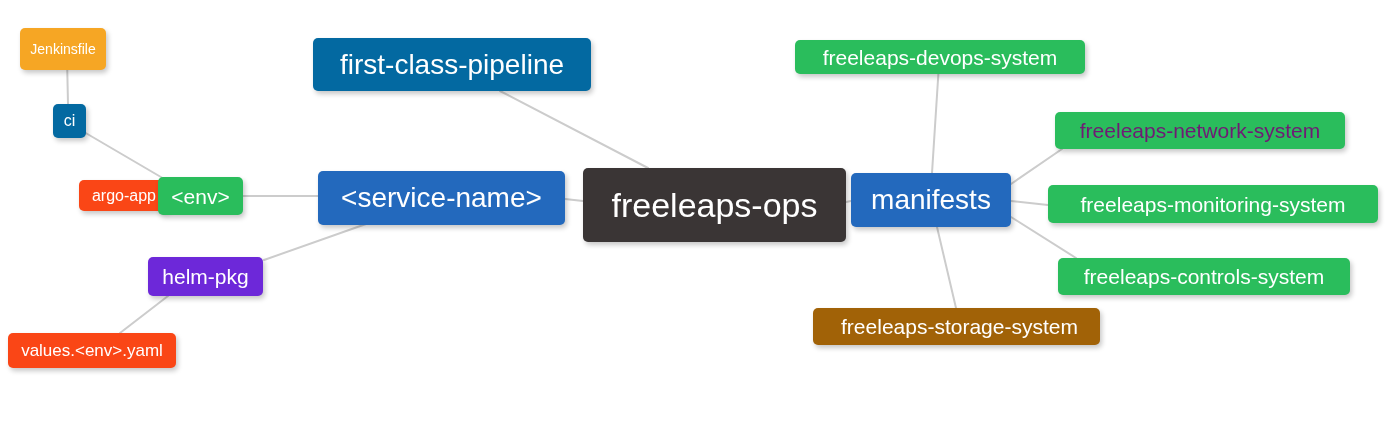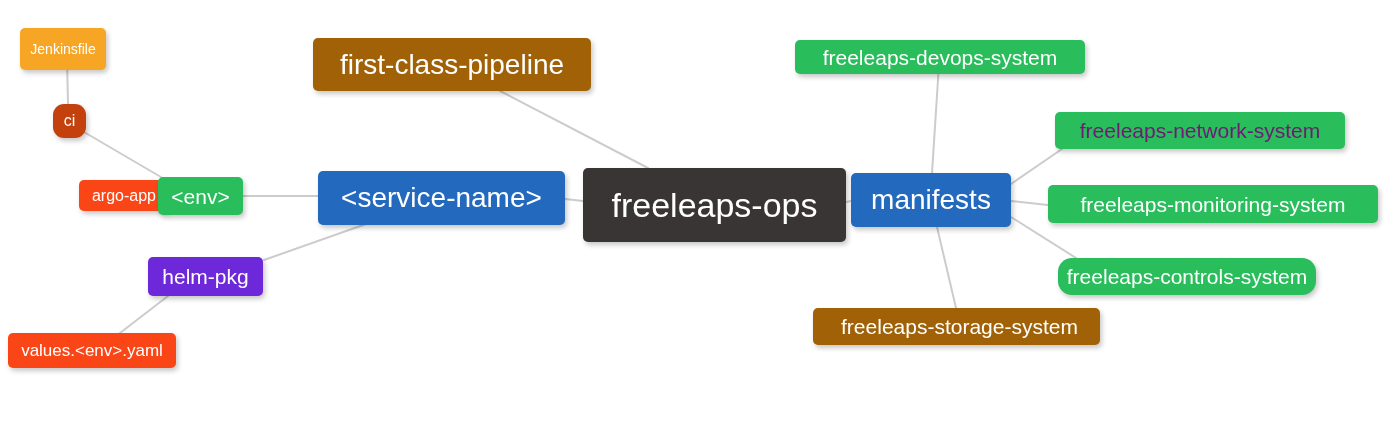--- a/index.html
+++ b/index.html
@@ -51,27 +51,27 @@
       <line x1="565" y1="199" x2="583" y2="201" stroke="#cccccc" stroke-width="2" stroke-linecap="round"></line>
       <line x1="846" y1="202" x2="851" y2="201" stroke="#cccccc" stroke-width="2" stroke-linecap="round"></line>
       <line x1="932" y1="173" x2="939" y2="64" stroke="#cccccc" stroke-width="2" stroke-linecap="round"></line>
       <line x1="1011" y1="184" x2="1062" y2="149" stroke="#cccccc" stroke-width="2" stroke-linecap="round"></line>
       <line x1="1011" y1="201" x2="1048" y2="205" stroke="#cccccc" stroke-width="2" stroke-linecap="round"></line>
       <line x1="1011" y1="217" x2="1076" y2="258" stroke="#cccccc" stroke-width="2" stroke-linecap="round"></line>
       <line x1="937" y1="227" x2="956" y2="308" stroke="#cccccc" stroke-width="2" stroke-linecap="round"></line>
     </svg>
 
 <div class="node" style="left: 20px; top: 28px; width: 86px; height: 42px; font-size: 14px; background: rgb(246, 166, 36); color: rgb(255, 255, 255);">Jenkinsfile</div>
-    <div class="node" style="left: 53px; top: 104px; width: 33px; height: 34px; font-size: 16px; background: #c2410c; color: rgb(255, 255, 255); border-radius: 11px;">ci</div>
+    <div class="node" style="left: 53px; top: 104px; width: 33px; height: 34px; font-size: 16px; background: #0369a1; color: rgb(255, 255, 255);">ci</div>
     <div class="node" style="left: 31px; top: 180px; width: 90px; height: 31px; font-size: 16px; background: rgb(250, 70, 22); color: rgb(255, 255, 255); margin-left: 48px;">argo-app</div>
     <div class="node" style="left: 158px; top: 177px; width: 85px; height: 38px; font-size: 21px; background: rgb(42, 189, 92); color: rgb(255, 255, 255);">&lt;env&gt;</div>
     <div class="node" style="left: 148px; top: 257px; width: 115px; height: 39px; font-size: 21px; background: #6d28d9; color: rgb(255, 255, 255);">helm-pkg</div>
     <div class="node" style="left: 8px; top: 333px; width: 168px; height: 35px; font-size: 17px; background: rgb(250, 70, 22); color: rgb(255, 255, 255);">values.&lt;env&gt;.yaml</div>
-    <div class="node" style="left: 313px; top: 38px; width: 278px; height: 53px; font-size: 28px; background: #a16207; color: rgb(255, 255, 255);">first-class-pipeline</div>
+    <div class="node" style="left: 313px; top: 38px; width: 278px; height: 53px; font-size: 28px; background: #0369a1; color: rgb(255, 255, 255);">first-class-pipeline</div>
     <div class="node" style="left: 318px; top: 171px; width: 247px; height: 54px; font-size: 28px; background: rgb(35, 105, 189); color: rgb(255, 255, 255);">&lt;service-name&gt;</div>
     <div class="node" style="left: 583px; top: 168px; width: 263px; height: 74px; font-size: 34px; background: rgb(58, 53, 53); color: rgb(255, 255, 255);">freeleaps-ops</div>
     <div class="node" style="left: 851px; top: 173px; width: 160px; height: 54px; font-size: 28px; background: rgb(35, 105, 189); color: rgb(255, 255, 255);">manifests</div>
     <div class="node" style="left: 795px; top: 40px; width: 290px; height: 34px; font-size: 21px; background: rgb(42, 189, 92); color: rgb(255, 255, 255);">freeleaps-devops-system</div>
     <div class="node" style="left: 1055px; top: 112px; width: 290px; height: 37px; font-size: 21px; background: rgb(42, 189, 92); color: #701a75;">freeleaps-network-system</div>
     <div class="node" style="left: 1048px; top: 185px; width: 330px; height: 38px; font-size: 21px; background: rgb(42, 189, 92); color: rgb(255, 255, 255);">freeleaps-monitoring-system</div>
-    <div class="node" style="left: 1058px; top: 258px; width: 258px; height: 37px; font-size: 21px; background: rgb(42, 189, 92); color: rgb(255, 255, 255); border-radius: 14px;">freeleaps-controls-system</div>
+    <div class="node" style="left: 1058px; top: 258px; width: 292px; height: 37px; font-size: 21px; background: rgb(42, 189, 92); color: rgb(255, 255, 255);">freeleaps-controls-system</div>
     <div class="node" style="left: 813px; top: 308px; width: 287px; height: 37px; font-size: 21px; background: #a16207; color: rgb(255, 255, 255); padding-left: 6px;">freeleaps-storage-system</div>
   </div>
 
 </body></html>

